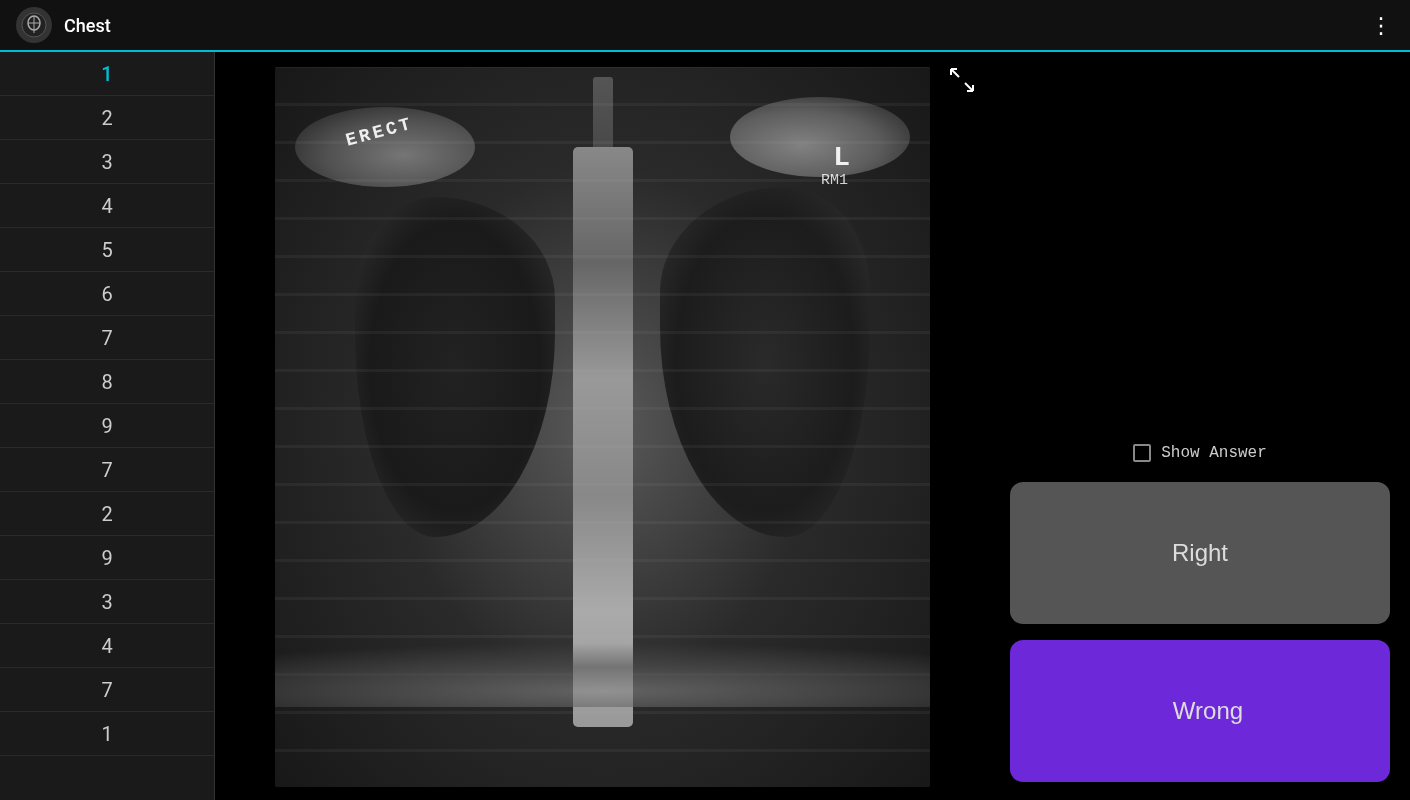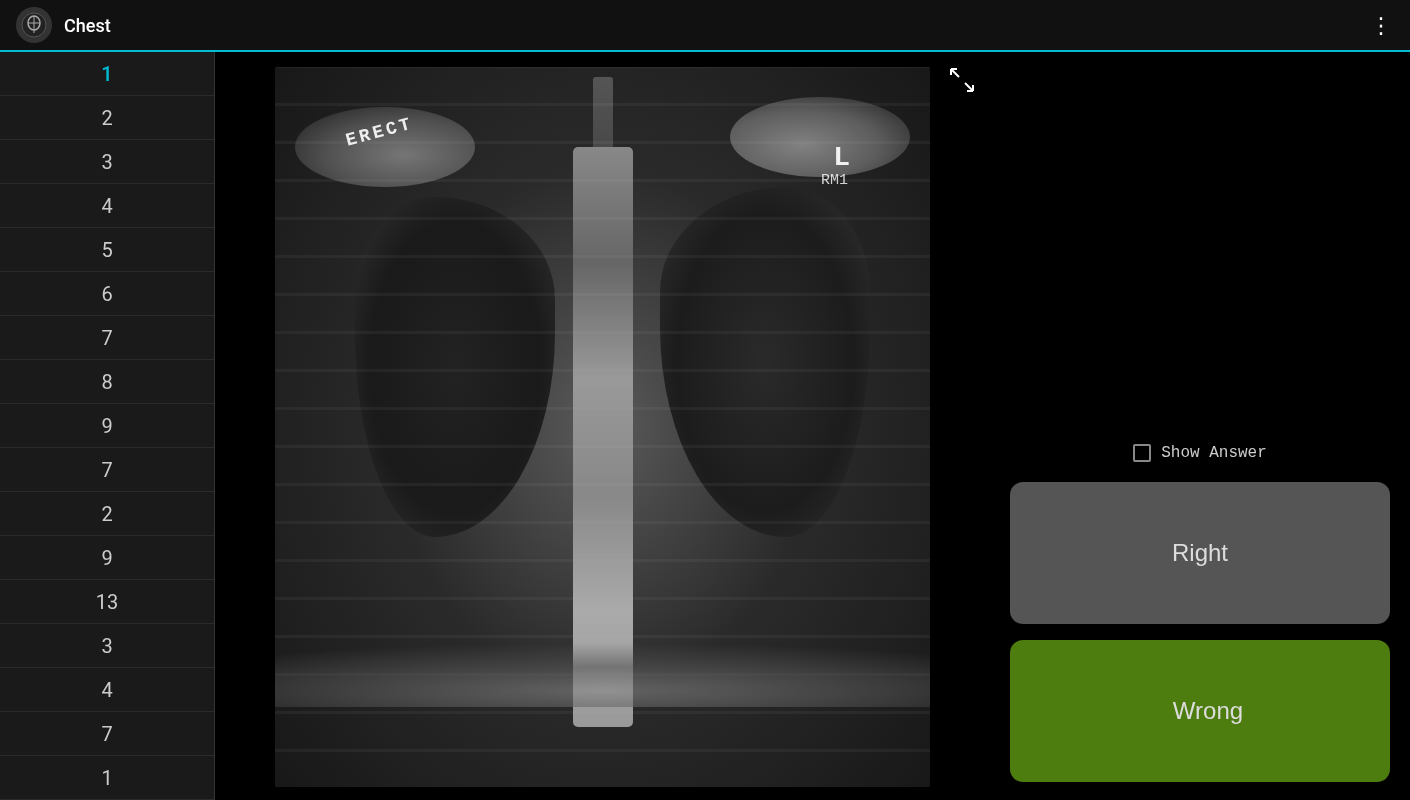--- a/index.html
+++ b/index.html
@@ -339,21 +339,21 @@
       display: flex;
       align-items: center;
       justify-content: center;
     }
 
     .answer-button.right-btn {
       background: #555;
     }
 
     .answer-button.wrong-btn {
-      background: #4d7c0f;
+      background: #6d28d9;
       padding-left: 16px;
     }
   </style>
 </head>
 <body>
 
 <div id="header">
   <div id="header-left">
     <div id="app-icon">
       <svg viewBox="0 0 28 28" xmlns="http://www.w3.org/2000/svg">
@@ -377,21 +377,20 @@
       <div class="sidebar-item">3</div>
       <div class="sidebar-item">4</div>
       <div class="sidebar-item">5</div>
       <div class="sidebar-item">6</div>
       <div class="sidebar-item">7</div>
       <div class="sidebar-item">8</div>
       <div class="sidebar-item">9</div>
       <div class="sidebar-item">7</div>
       <div class="sidebar-item">2</div>
       <div class="sidebar-item">9</div>
-      <div class="sidebar-item">13</div>
       <div class="sidebar-item">3</div>
       <div class="sidebar-item">4</div>
       <div class="sidebar-item">7</div>
       <div class="sidebar-item">1</div>
     </div>
 
   <div id="content">
 
     <div id="xray-container">
       <div id="xray-image">

